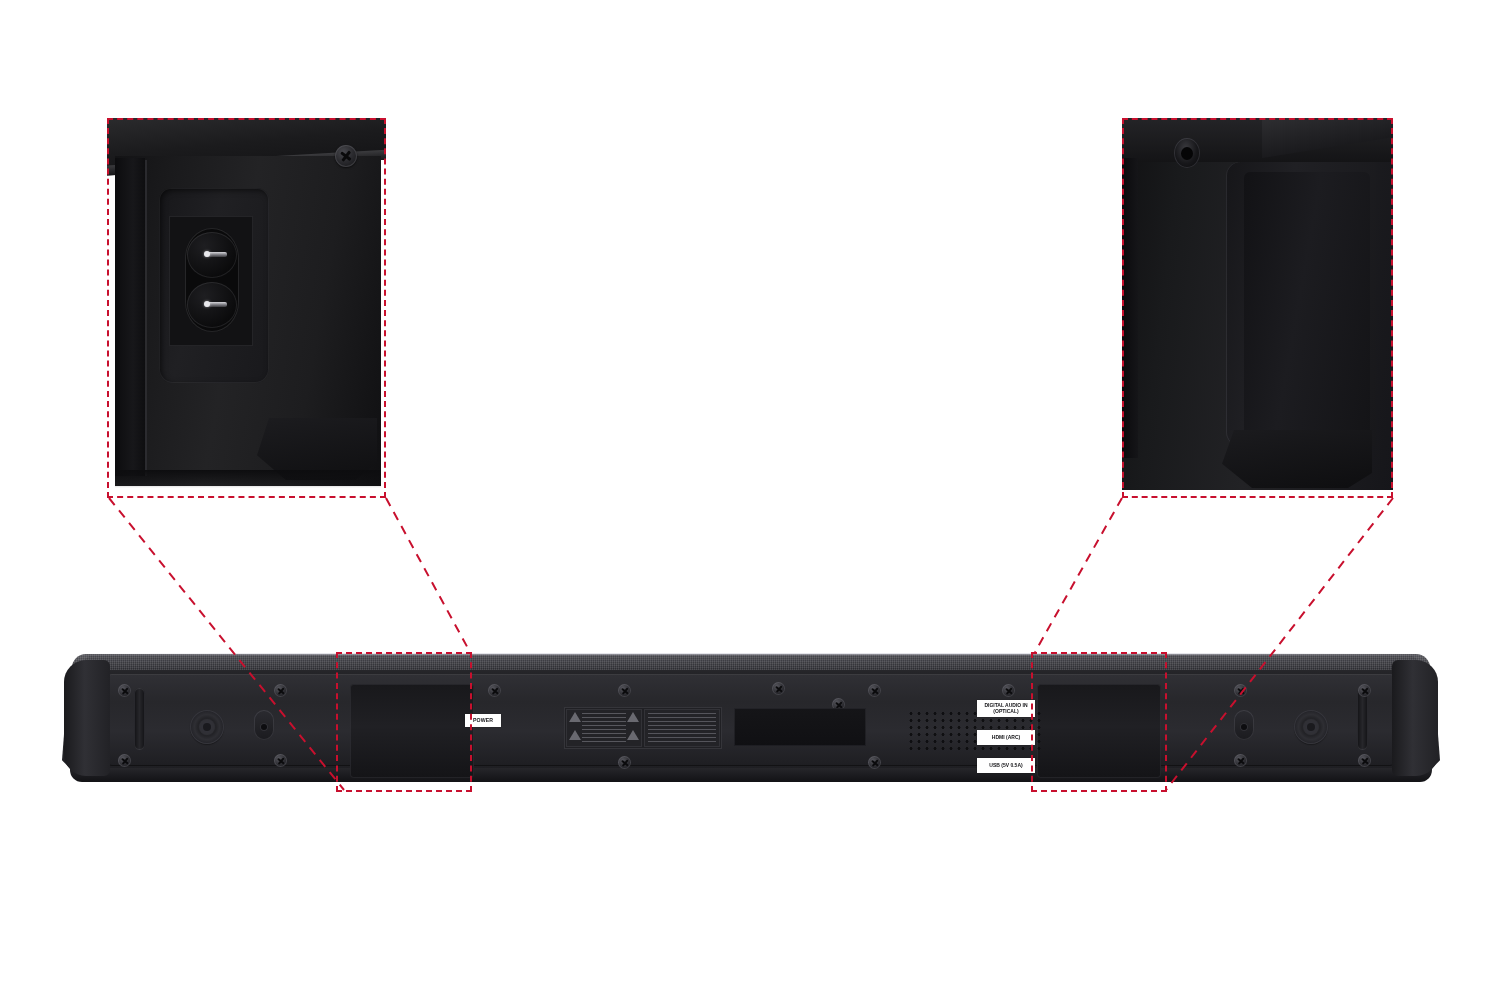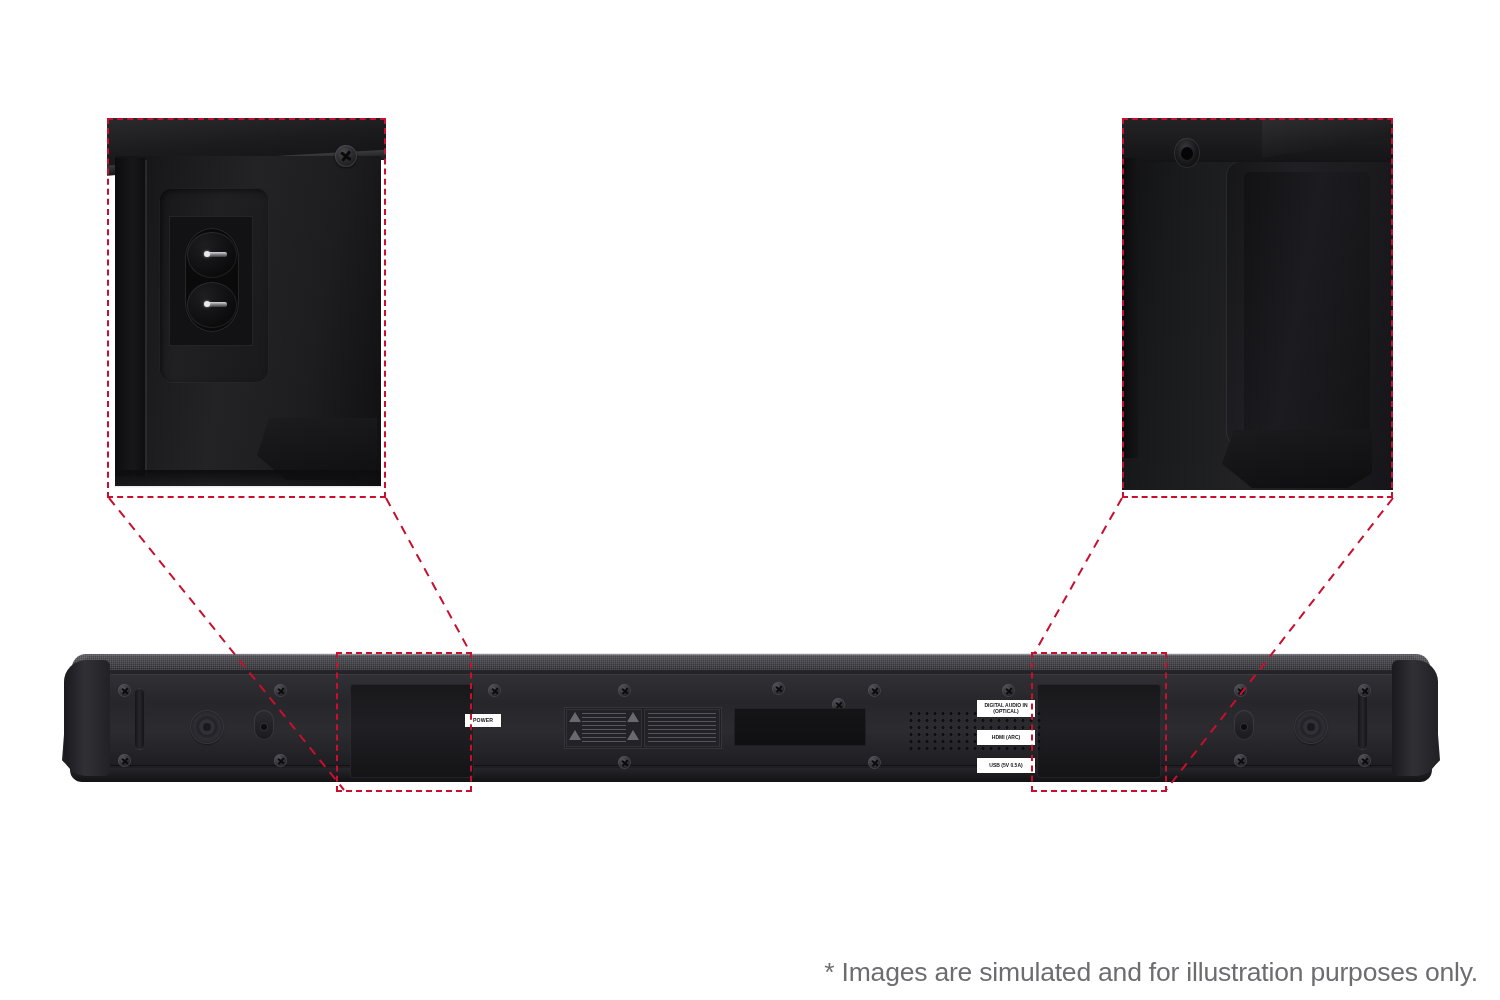--- a/index.html
+++ b/index.html
@@ -732,15 +732,14 @@
         <span>(OPTICAL)</span>
       </span>
     </div>
     <div class="mini-chip" id="sb-lbl-hdmi">HDMI (ARC)</div>
     <div class="mini-chip" id="sb-lbl-usb">USB (5V 0.5A)</div>
   </div>
 
   <div class="sb-callout" id="callout-power"></div>
   <div class="sb-callout" id="callout-ports"></div>
 
-  <div id="footer-note">* Images are simulated and for illustration purposes only.</div>
 
 </div>
 
 </body></html>

